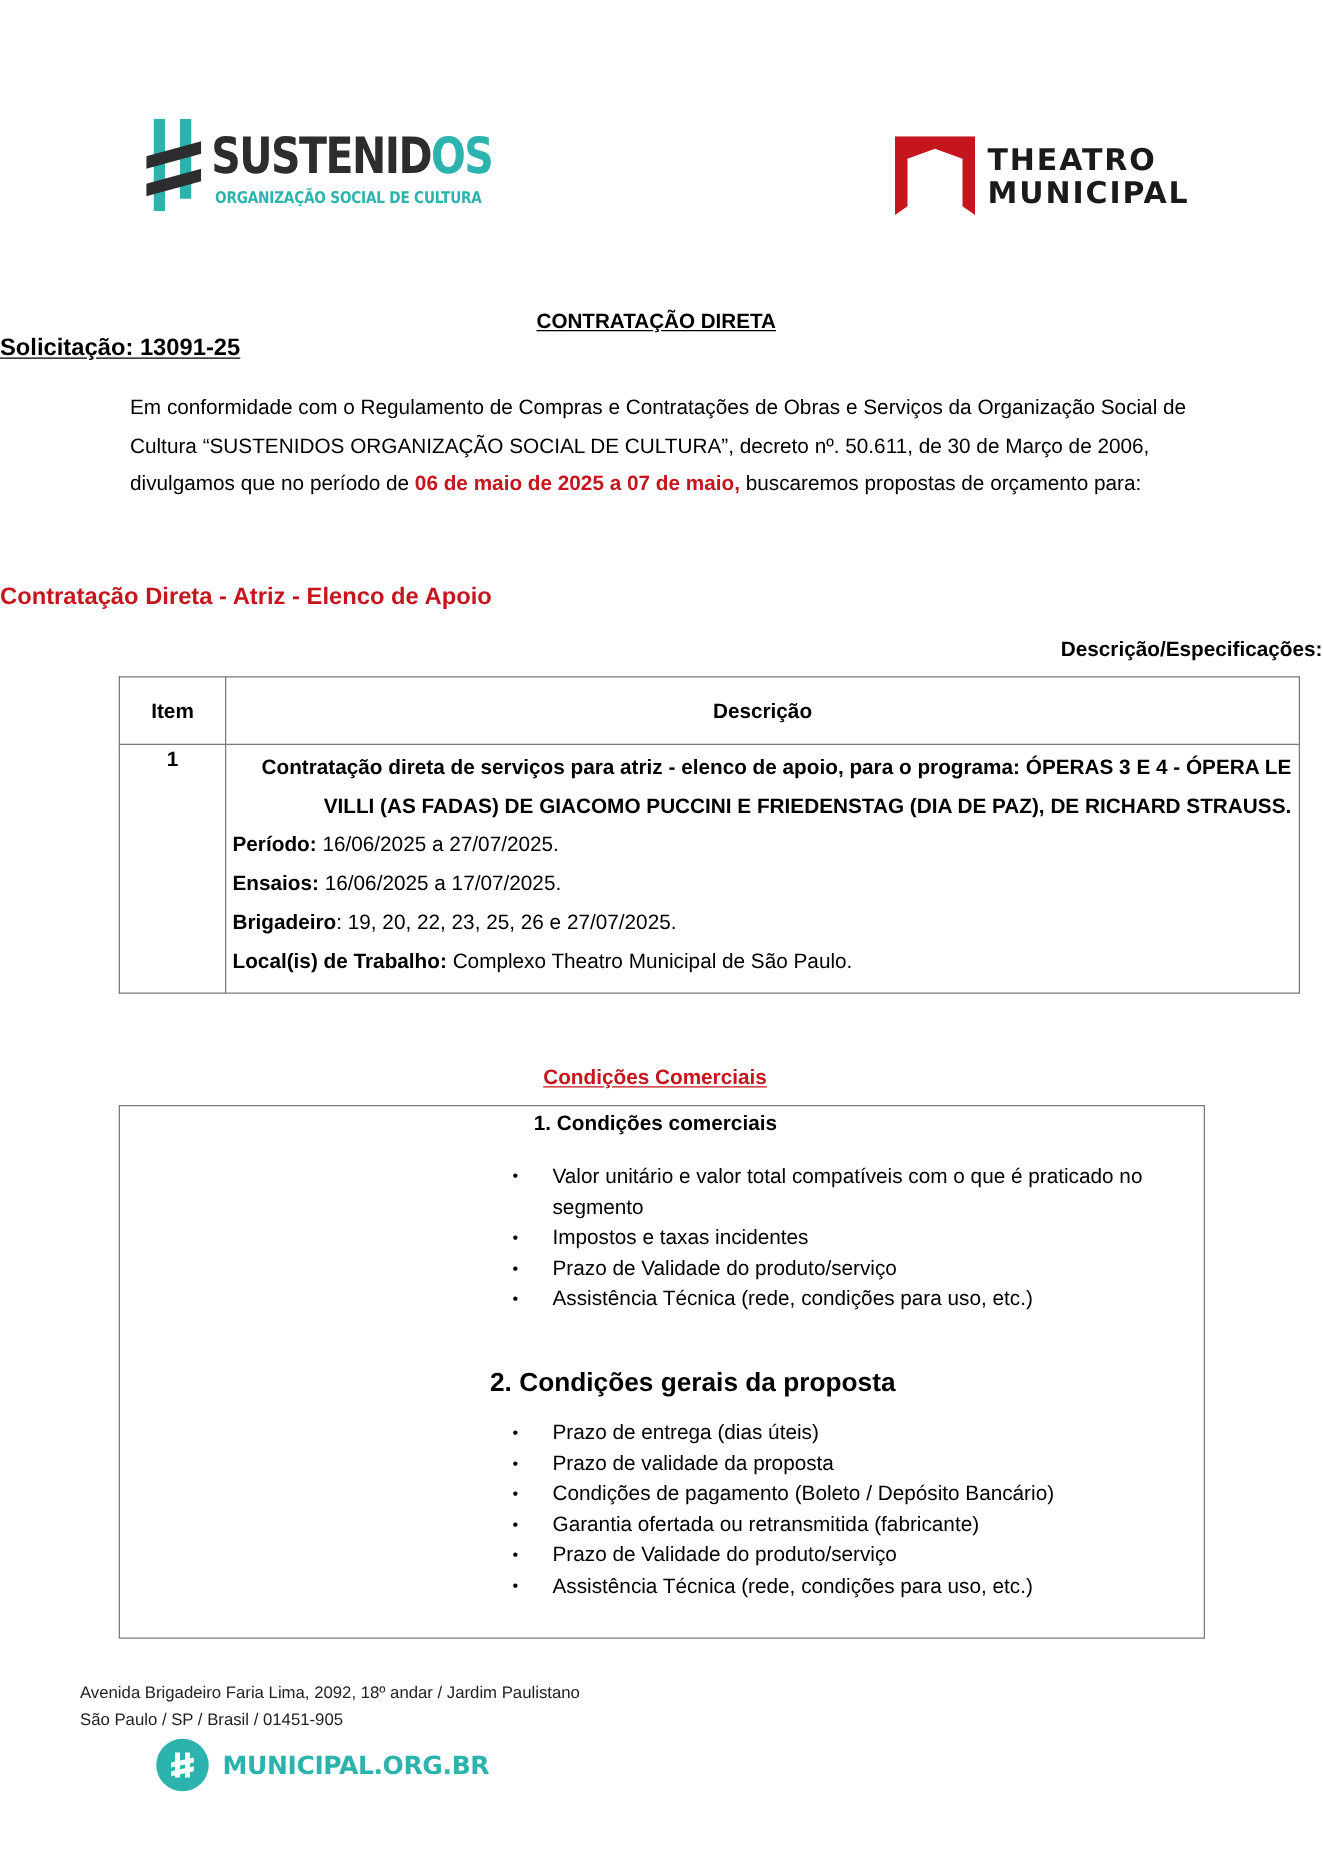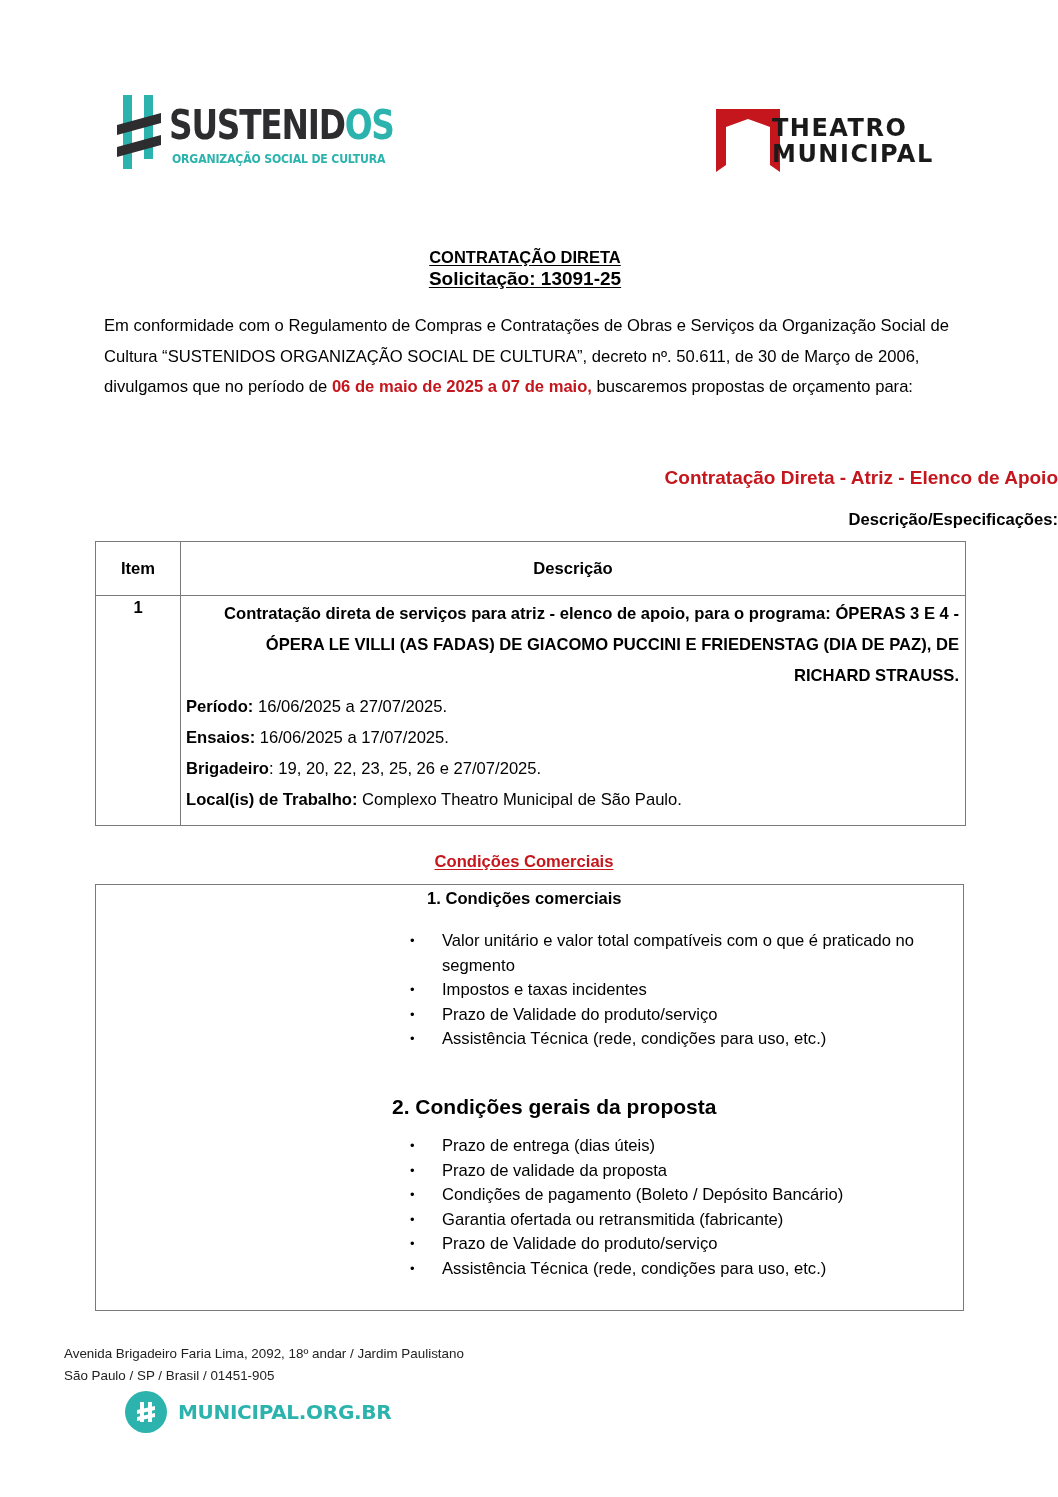--- a/index.html
+++ b/index.html
@@ -13,39 +13,39 @@
     .logo-sust .word { position: absolute; left: 52px; top: 8px; font-family: "DejaVu Sans", sans-serif;
       font-weight: bold; font-size: 40px; letter-spacing: -1.5px; color: #2d2d2f; line-height: 44px;
       transform: scaleX(0.82); transform-origin: left center; white-space: nowrap; }
     .logo-sust .word .os { color: #2cb3ad; }
     .logo-sust .sub { position: absolute; left: 55px; top: 56px; font-family: "DejaVu Sans", sans-serif;
       font-weight: bold; font-size: 13px; color: #2cb3ad; letter-spacing: -0.2px; white-space: nowrap;
       transform: scaleX(0.84); transform-origin: left center; }
 
     .logo-tm { left: 716px; top: 109px; width: 240px; height: 64px; }
     .logo-tm .arch { position: absolute; left: 0; top: 0; width: 64px; height: 63px; }
-    .logo-tm .t1, .logo-tm .t2 { position: absolute; left: 56px; font-family: "DejaVu Sans", sans-serif;
+    .logo-tm .t1, .logo-tm .t2 { position: absolute; left: 74px; font-family: "DejaVu Sans", sans-serif;
       font-weight: bold; font-size: 24px; color: #1a1a1a; letter-spacing: 1.5px; white-space: nowrap; line-height: 26px; }
     .logo-tm .t1 { top: 6px; }
     .logo-tm .t2 { top: 32px; }
 
     
     .title-1 { left: 0; width: 1050px; top: 248px; text-align: center; font-weight: bold; font-size: 16.5px; }
     .title-1 span, .title-2 span { text-decoration: underline; text-underline-offset: 2px; }
-    .title-2 { left: 0; width: 1050px; top: 268px; text-align: center; font-weight: bold; font-size: 19px; }
+    .title-2 { left: 0; width: 1050px; top: 268px; font-weight: bold; font-size: 19px; }
 
     .intro { left: 104px; top: 311px; width: 850px; font-size: 16.6px; line-height: 30.5px; }
     .intro .red { color: #c4161c; font-weight: bold; }
 
-    .section-title { left: 0; width: 1058px; top: 467px; text-align: right; color: #c4161c;
+    .section-title { left: 0; width: 1058px; top: 467px; text-align: left; color: #c4161c;
       font-weight: bold; font-size: 19px; }
     .desc-title { left: 0; width: 1058px; top: 510px; text-align: right; font-weight: bold; font-size: 16.6px; }
 
     
-    .spec-table { left: 95px; top: 541px; width: 871px; border-collapse: collapse; font-size: 16.6px; }
+    .spec-table { left: 95px; top: 541px; width: 945px; border-collapse: collapse; font-size: 16.6px; }
     .spec-table td, .spec-table th { border: 1.5px solid #7a7a7a; vertical-align: top; }
     .spec-table th { font-weight: bold; height: 53px; vertical-align: middle; text-align: center; padding: 0; }
     .spec-table th.c-item { width: 84px; }
     .spec-table td.c-item { text-align: center; font-weight: bold; padding-top: 2px; }
     .spec-table td.c-desc { padding: 2px 6px 10px 5px; line-height: 31px; }
     .b { font-weight: bold; text-align: right; }
 
     .cc-title { left: 0; width: 1048px; top: 852px; text-align: center; color: #c4161c; font-weight: bold;
       font-size: 16.6px; }
     .cc-title span { text-decoration: underline; text-underline-offset: 2px; }

